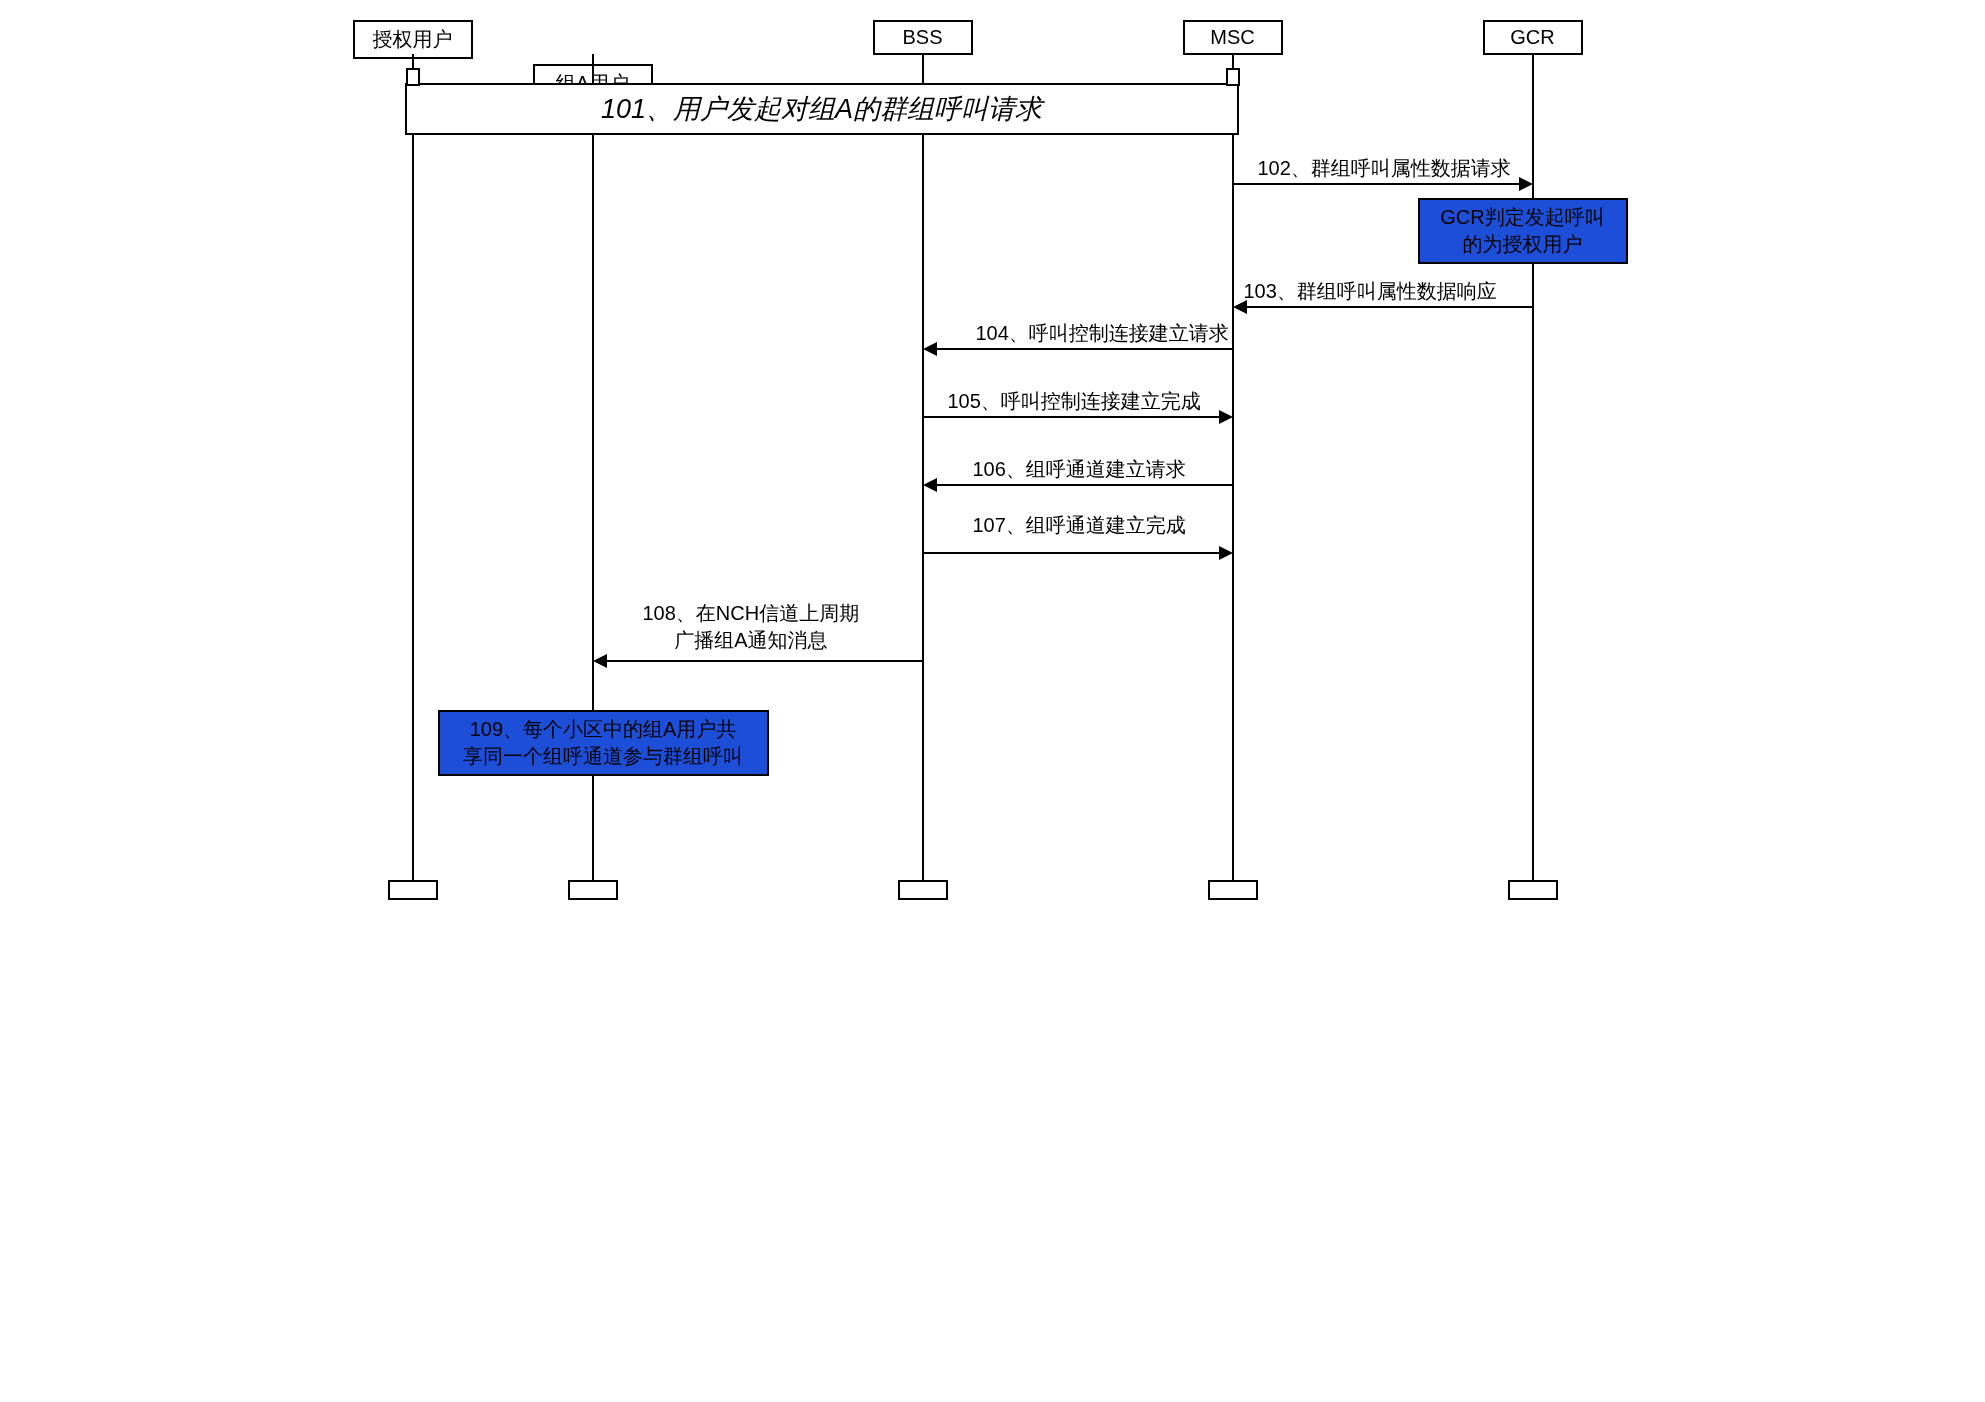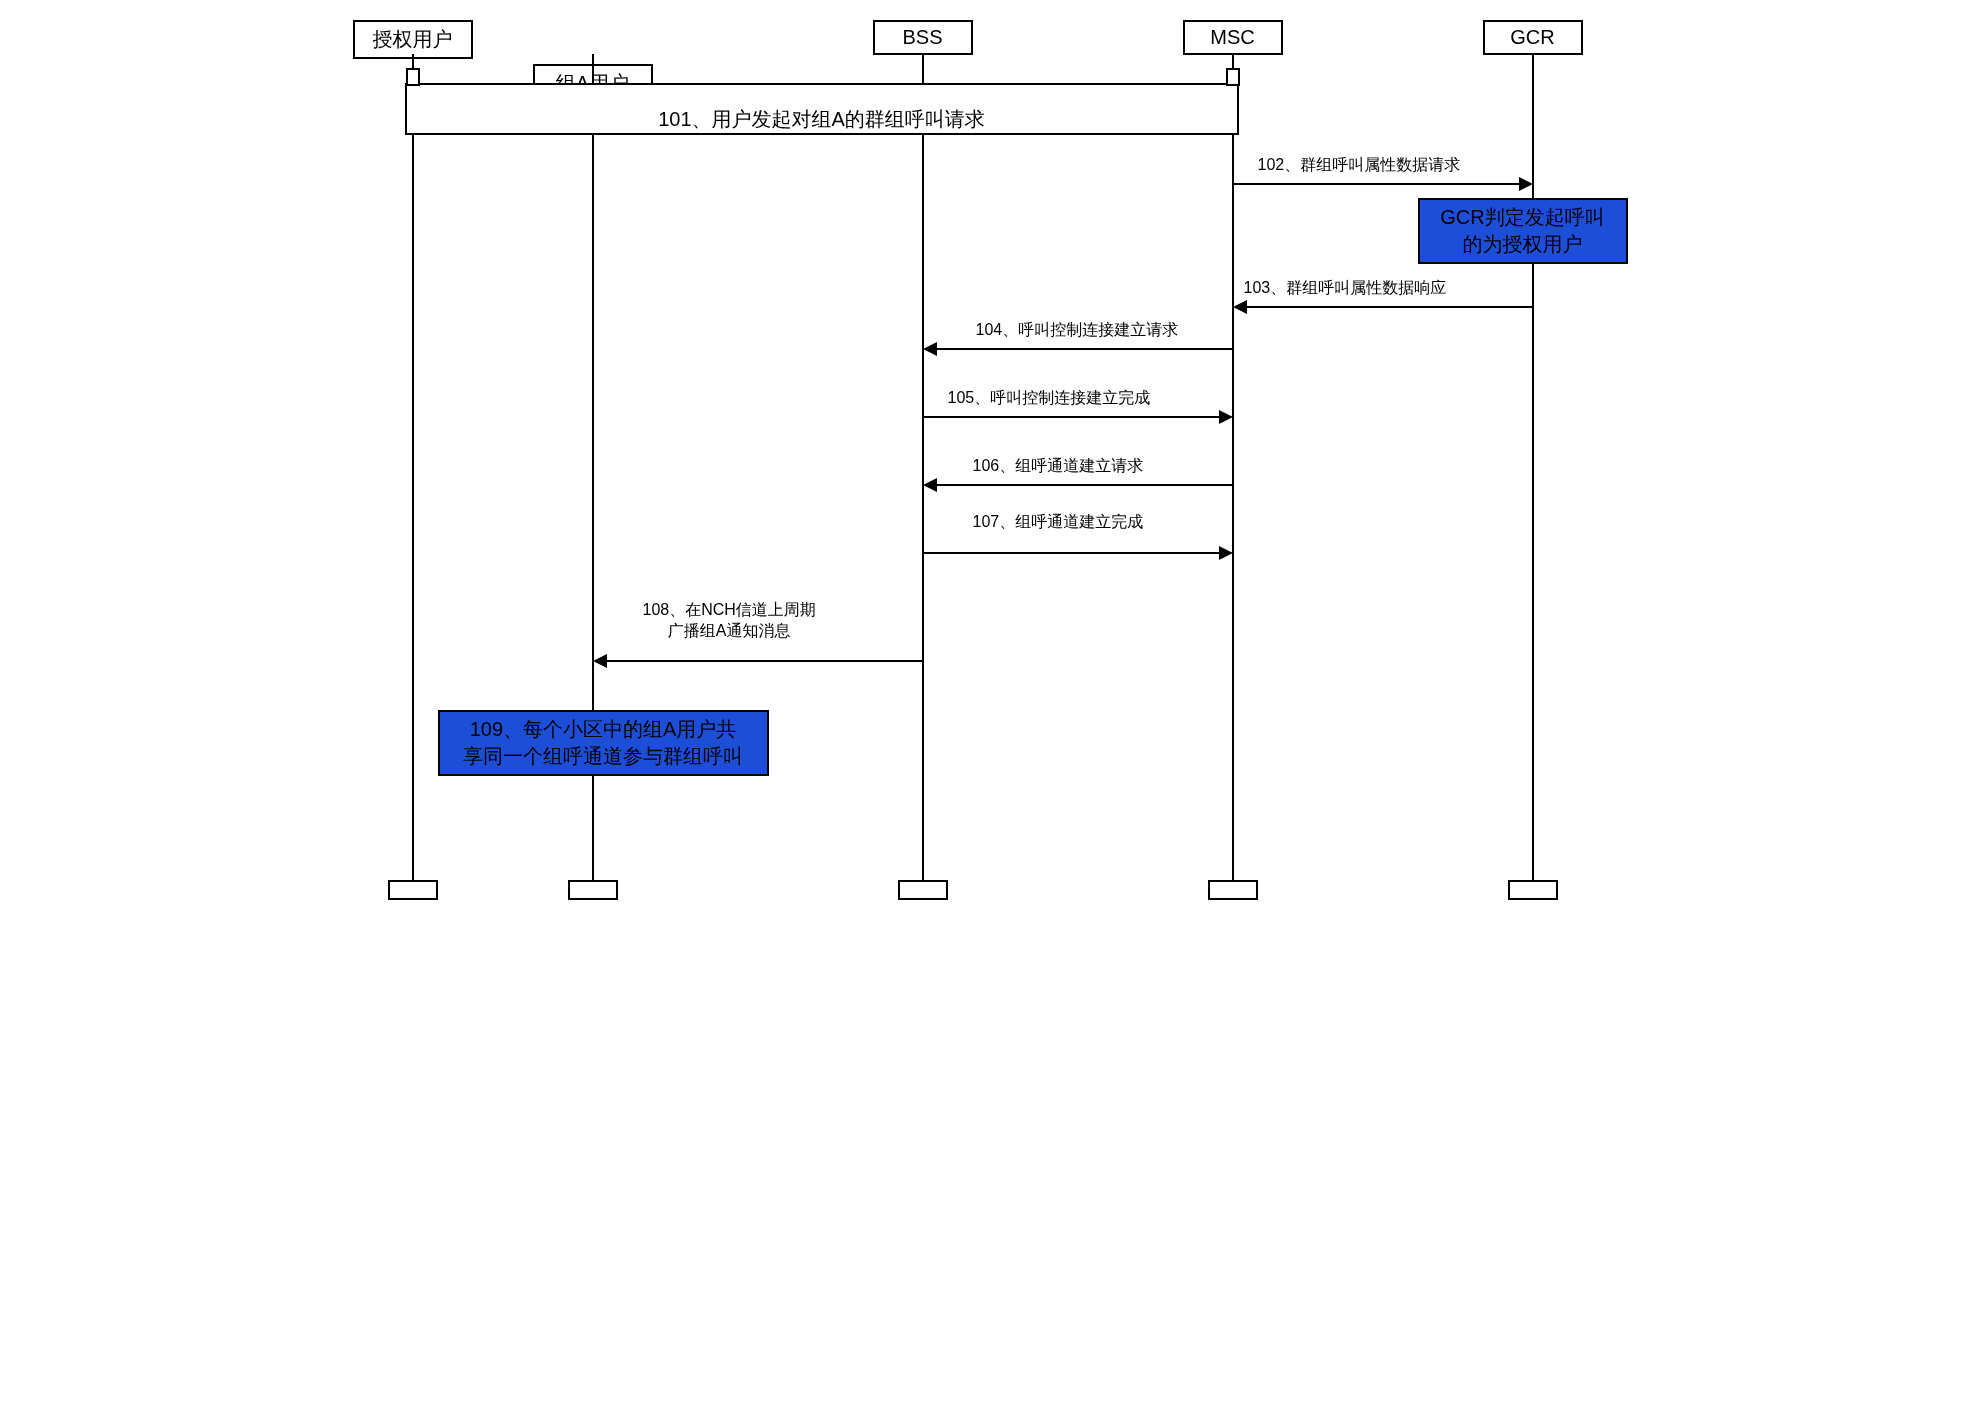--- a/index.html
+++ b/index.html
@@ -29,21 +29,21 @@
     background: #000;
   }
   .activation {
     position: absolute;
     background: #fff;
     border: 2px solid #000;
     box-sizing: border-box;
   }
   .message-label {
     position: absolute;
-    font-size: 16px;
+    font-size: 20px;
     white-space: nowrap;
   }
   .arrow-line {
     position: absolute;
     height: 2px;
     background: #000;
   }
   .arrow-head-right {
     position: absolute;
     width: 0;
@@ -66,26 +66,27 @@
     background: #1d4ed8;
     font-size: 20px;
     text-align: center;
     padding: 4px 6px;
     box-sizing: border-box;
   }
   .wide-box {
     position: absolute;
     border: 2px solid #000;
     background: #fff;
-    font-size: 20px;
+    font-size: 27px;
     text-align: center;
     box-sizing: border-box;
     display: flex;
-    align-items: flex-end;
+    align-items: center;
     justify-content: center;
+    font-style: italic;
   }
   .bottom-box {
     position: absolute;
     border: 2px solid #000;
     background: #fff;
     box-sizing: border-box;
   }
 </style>
 </head>
 <body>

